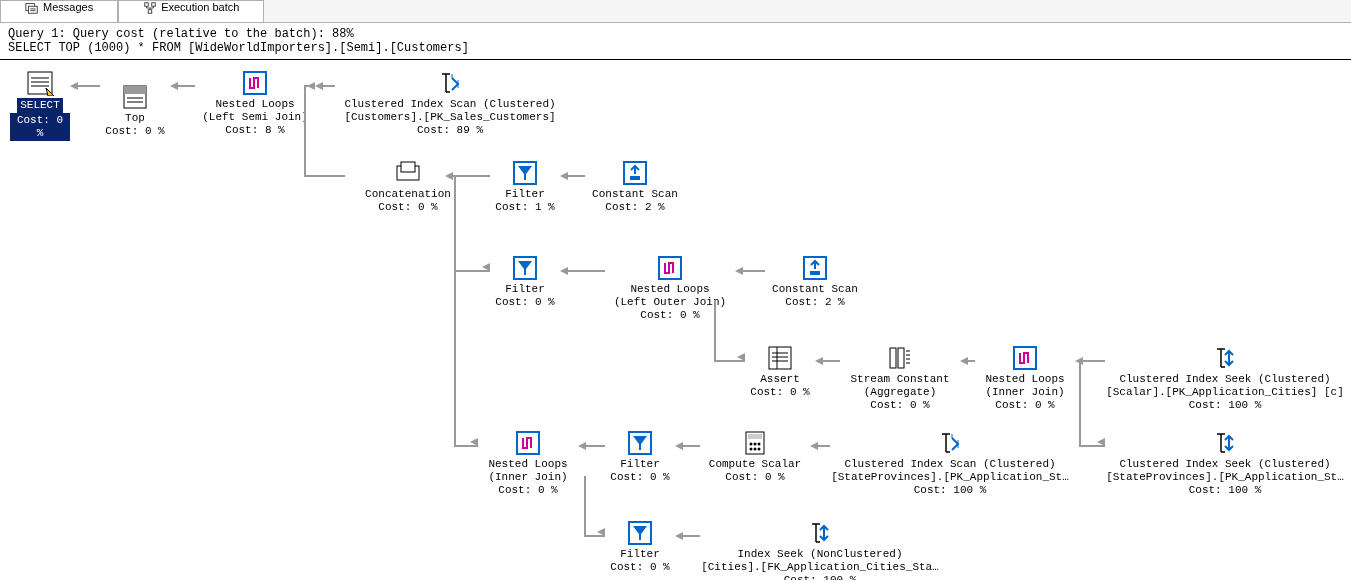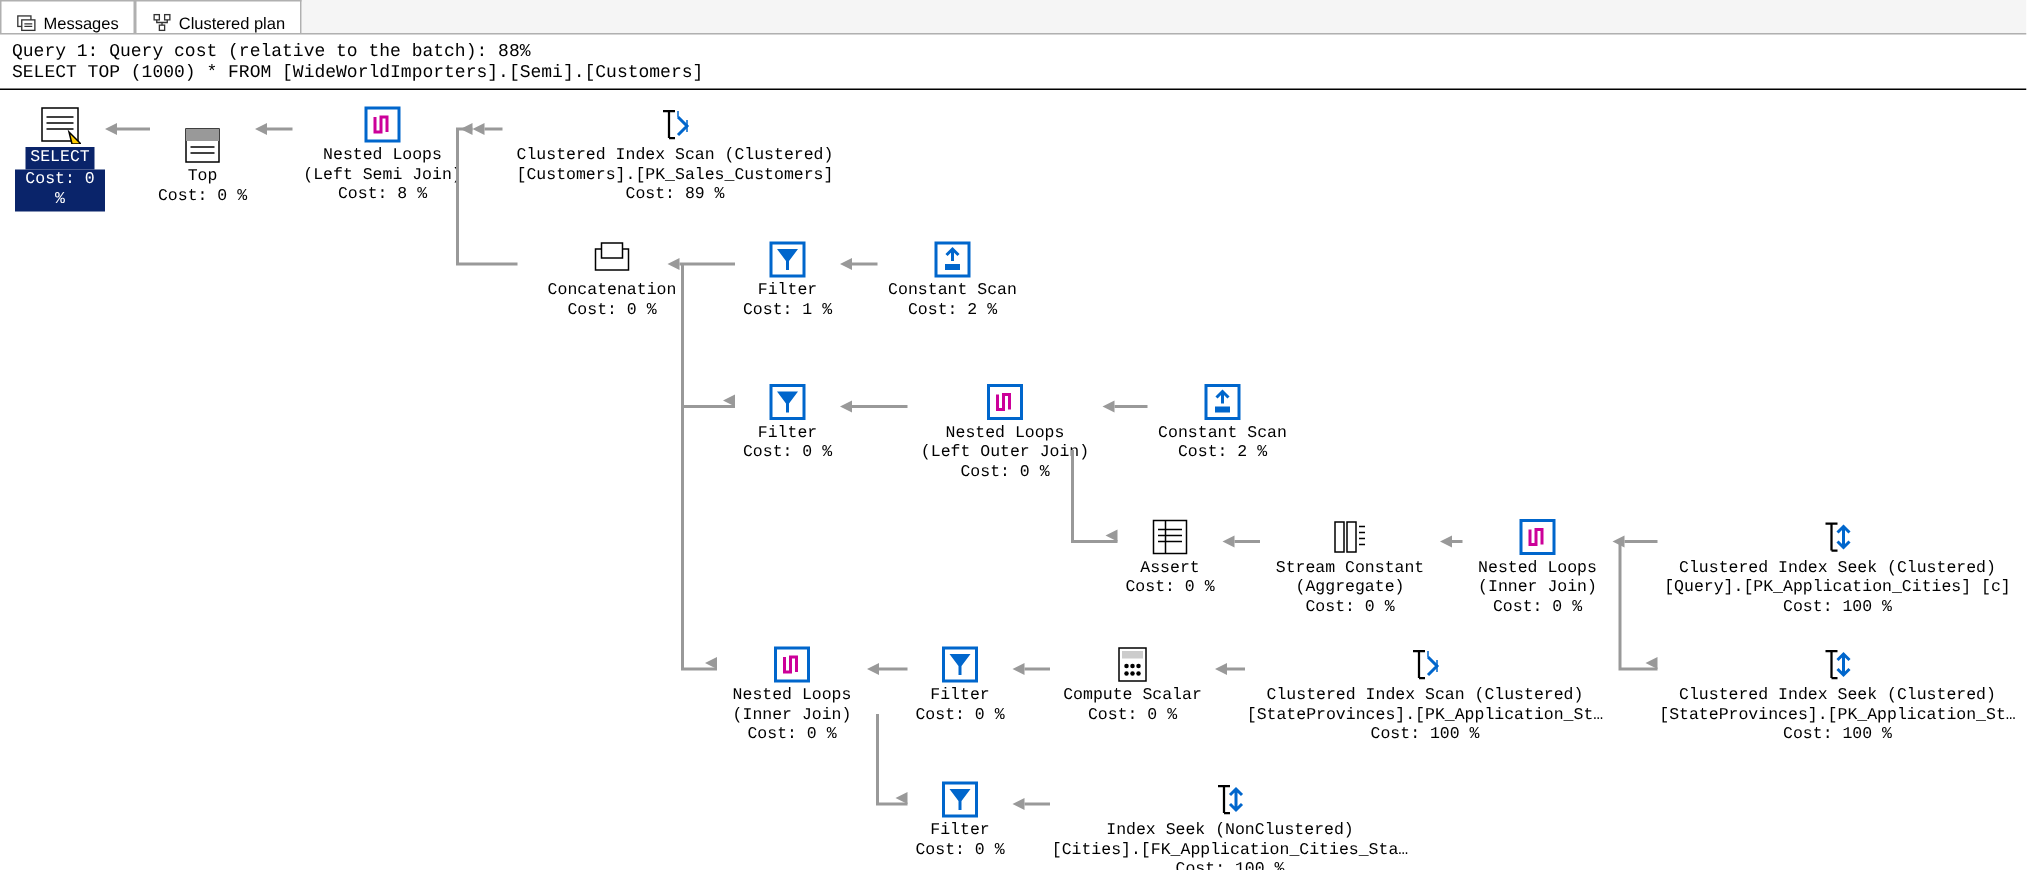--- a/index.html
+++ b/index.html
@@ -1,17 +1,17 @@
 <!DOCTYPE html>
 <html><head>
 <meta charset="utf-8">
 <style>
   html,body{margin:0;padding:0;font-family:"Segoe UI",Tahoma,sans-serif;font-size:11px;background:#fff;color:#000;overflow:auto}
   .tabs{display:flex;background:#f5f5f5;border-bottom:1px solid #b0b0b0;height:22px}
-  .tab{display:flex;align-items:flex-end;gap:4px;padding:0 10px;background:#fff;border:1px solid #b0b0b0;border-bottom:none;cursor:pointer;font-size:11px}
+  .tab{display:flex;align-items:flex-start;gap:4px;padding:0 24px;background:#fff;border:1px solid #b0b0b0;border-bottom:none;cursor:pointer;font-size:11px}
   .tab svg{width:14px;height:14px}
   .header{font-family:Consolas,"Courier New",monospace;font-size:12px;padding:4px 8px;border-bottom:1px solid #000;white-space:pre}
   .canvas{position:relative;width:1351px;height:520px}
   .node{position:absolute;text-align:center;font-family:Consolas,"Courier New",monospace;font-size:11px;line-height:13px}
   .node .icon{display:block;margin:0 auto 2px}
   .node.sel .lbl1{background:#0a246a;color:#fff;padding:1px 3px;display:inline-block}
   .node.sel .lbl2{background:#0a246a;color:#fff;padding:1px 3px;display:inline-block}
   .arrow{position:absolute;height:8px;display:flex;align-items:center}
   .arrow .head{width:0;height:0;border-top:4px solid transparent;border-bottom:4px solid transparent;border-right:8px solid #999}
   .arrow .line{flex:1;height:2px;background:#999}
@@ -30,21 +30,21 @@
       </svg>
     <span>Messages</span>
   </div>
   <div class="tab">
     <svg viewBox="0 0 16 16">
         <rect x="2" y="2" width="4" height="4" fill="none" stroke="#333"></rect>
         <rect x="10" y="2" width="4" height="4" fill="none" stroke="#333"></rect>
         <rect x="6" y="10" width="4" height="4" fill="none" stroke="#333"></rect>
         <path d="M4 6v2h8V6M8 8v2" fill="none" stroke="#333"></path>
       </svg>
-    <span>Clustered plan</span>
+    <span>Execution batch</span>
   </div>
 </div>
 
 <div class="header"><span>Query 1: Query cost (relative to the batch): 88%</span>
 <span>SELECT TOP (1000) * FROM [WideWorldImporters].[Semi].[Customers]</span></div>
 
 <div class="canvas">
 
 <div class="node sel" style="left:10px;top:10px;width:60px">
   <svg class="icon" width="28" height="26">
@@ -179,21 +179,21 @@
   <span>(Inner Join)</span><br>
   <span>Cost: 0 %</span>
 </div>
 
 <div class="node" style="left:1105px;top:285px;width:240px">
   <svg class="icon" width="28" height="26">
         <path d="M6 4h4v18M10 4h4M10 22h4" fill="none" stroke="#000" stroke-width="1.5"></path>
         <path d="M18 6v14M14 10l4-4 4 4M14 16l4 4 4-4" fill="none" stroke="#0066cc" stroke-width="2"></path>
       </svg>
   <span>Clustered Index Seek (Clustered)</span><br>
-  <span>[Query].[PK_Application_Cities] [c]</span><br>
+  <span>[Scalar].[PK_Application_Cities] [c]</span><br>
   <span>Cost: 100 %</span>
 </div>
 
 <div class="node" style="left:1105px;top:370px;width:240px">
   <svg class="icon" width="28" height="26">
         <path d="M6 4h4v18M10 4h4M10 22h4" fill="none" stroke="#000" stroke-width="1.5"></path>
         <path d="M18 6v14M14 10l4-4 4 4M14 16l4 4 4-4" fill="none" stroke="#0066cc" stroke-width="2"></path>
       </svg>
   <span>Clustered Index Seek (Clustered)</span><br>
   <span>[StateProvinces].[PK_Application_St…</span><br>

